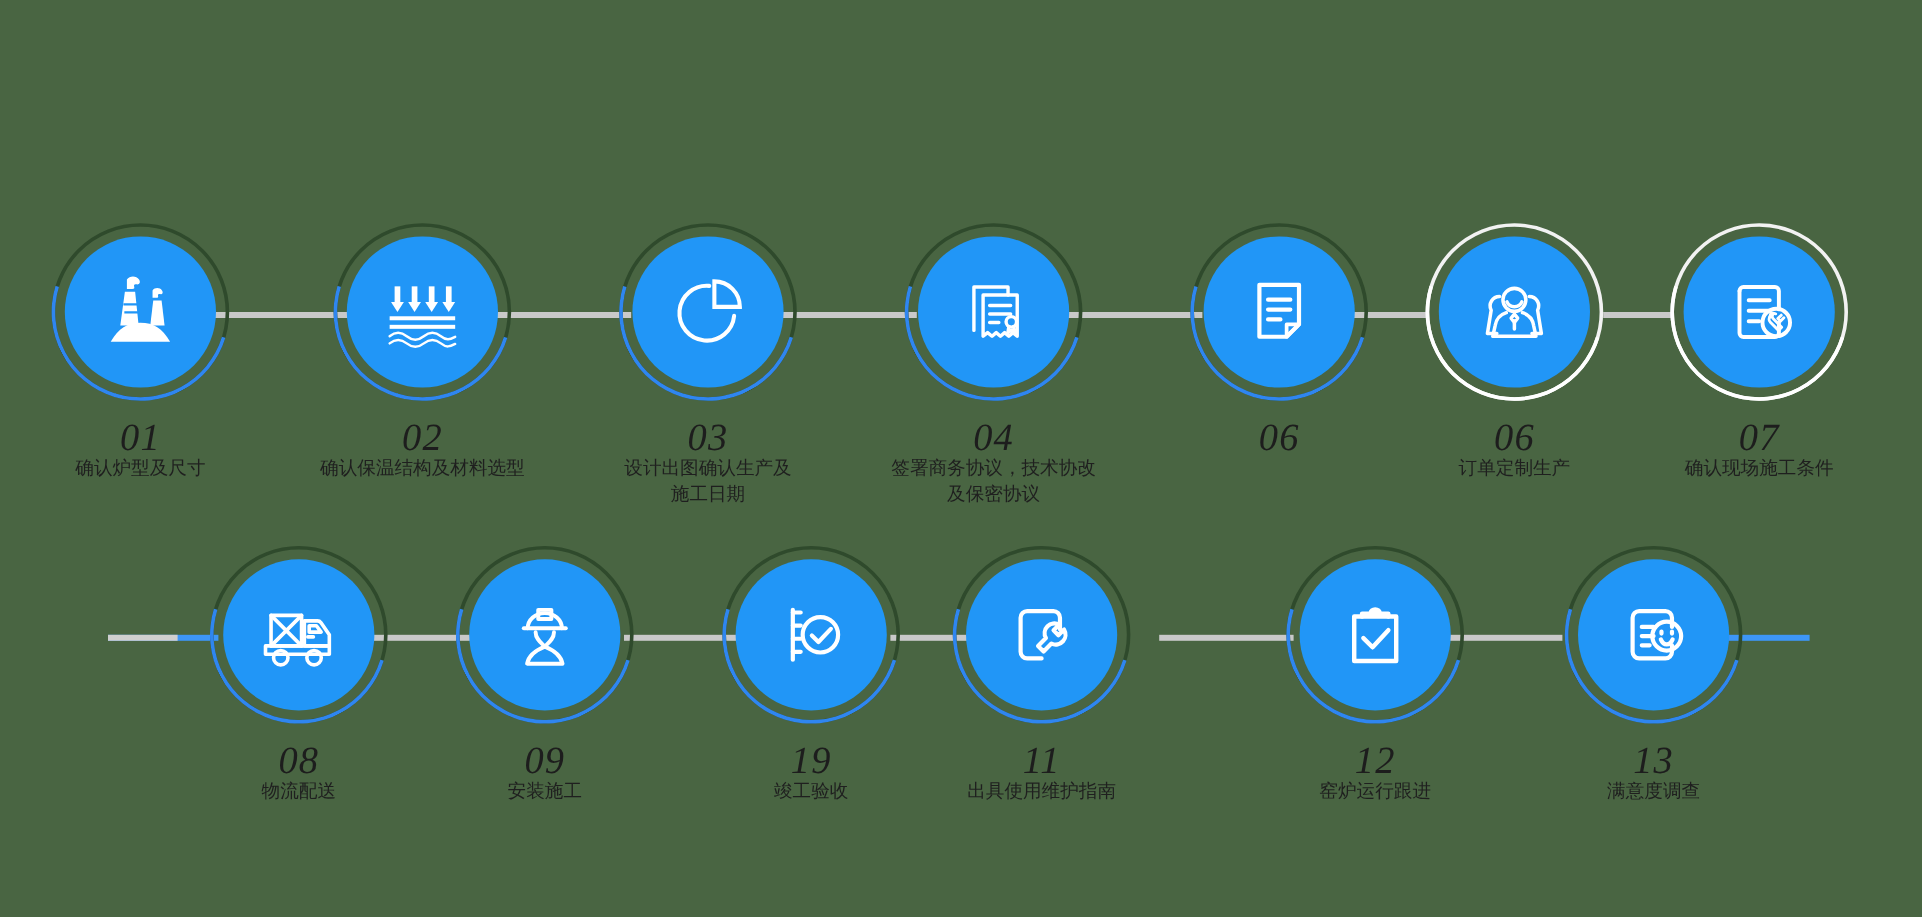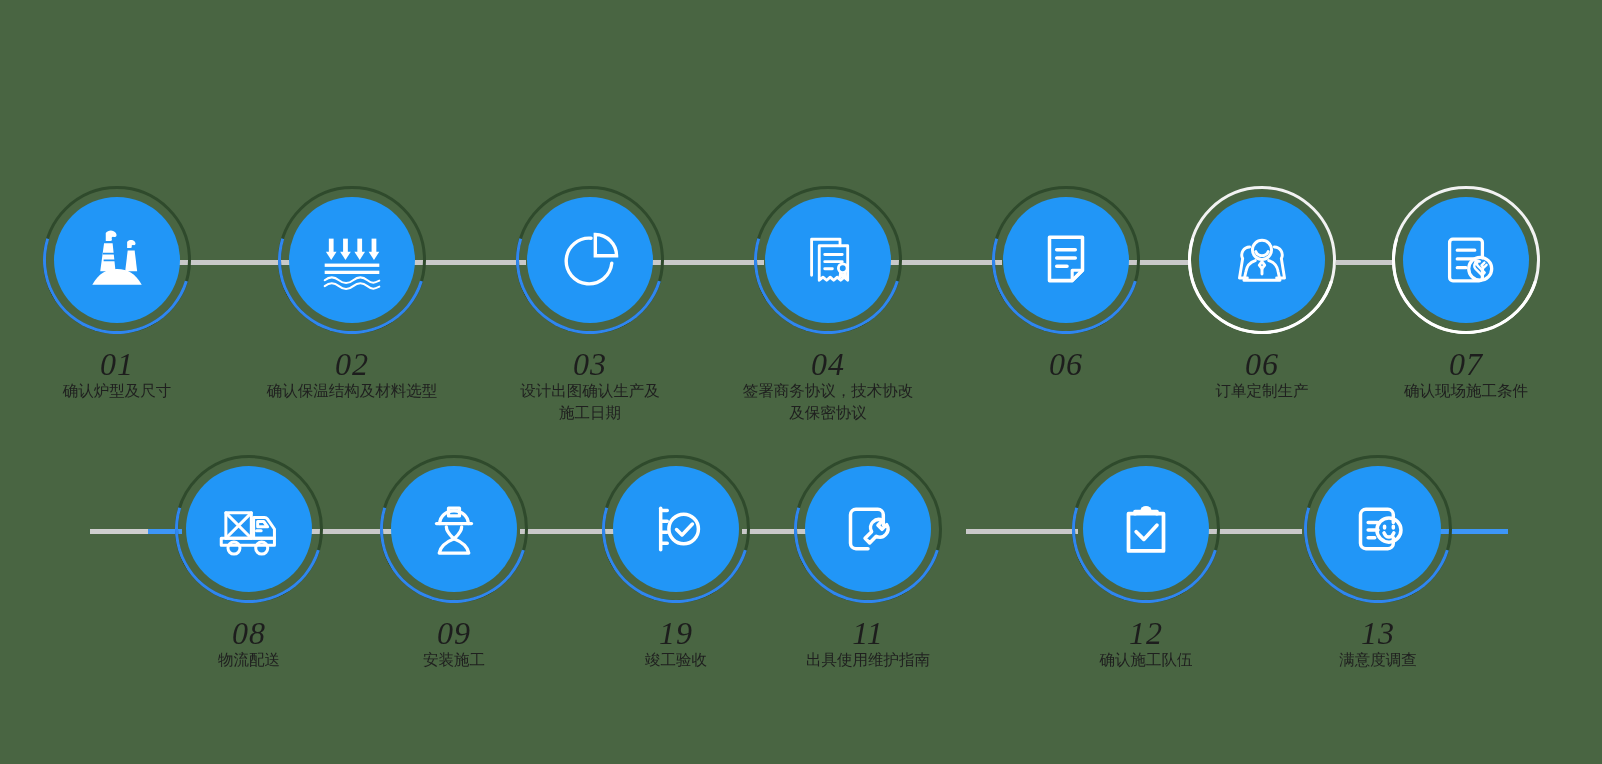--- a/index.html
+++ b/index.html
@@ -352,21 +352,21 @@
             <g fill="none" stroke="#fff" stroke-width="3.4" stroke-linejoin="round" stroke-linecap="round">
               <path d="M16 18h32v34H16z"></path>
               <path d="M22 18v-2h20v2"></path>
               <path d="M23 34.5l7 7 12-13"></path>
             </g>
             <ellipse cx="32" cy="15" rx="5" ry="4" fill="#fff"></ellipse>
           </svg>
         </div>
       </div>
       <div class="num">12</div>
-      <div class="label">确认施工队伍</div>
+      <div class="label">窑炉运行跟进</div>
     </div>
 
     <div class="node" style="left:1298px;">
       <div class="circle-wrap">
         <div class="ring-outer"></div>
         <div class="ring-arc"></div>
         <div class="disc">
           <svg width="70" height="70" viewBox="0 0 64 64">
             <g fill="none" stroke="#fff" stroke-width="3.2" stroke-linejoin="round" stroke-linecap="round">
               <path d="M46 26V19a5 5 0 0 0-5-5H21a5 5 0 0 0-5 5v26a5 5 0 0 0 5 5h20a5 5 0 0 0 5-5v-5"></path>

